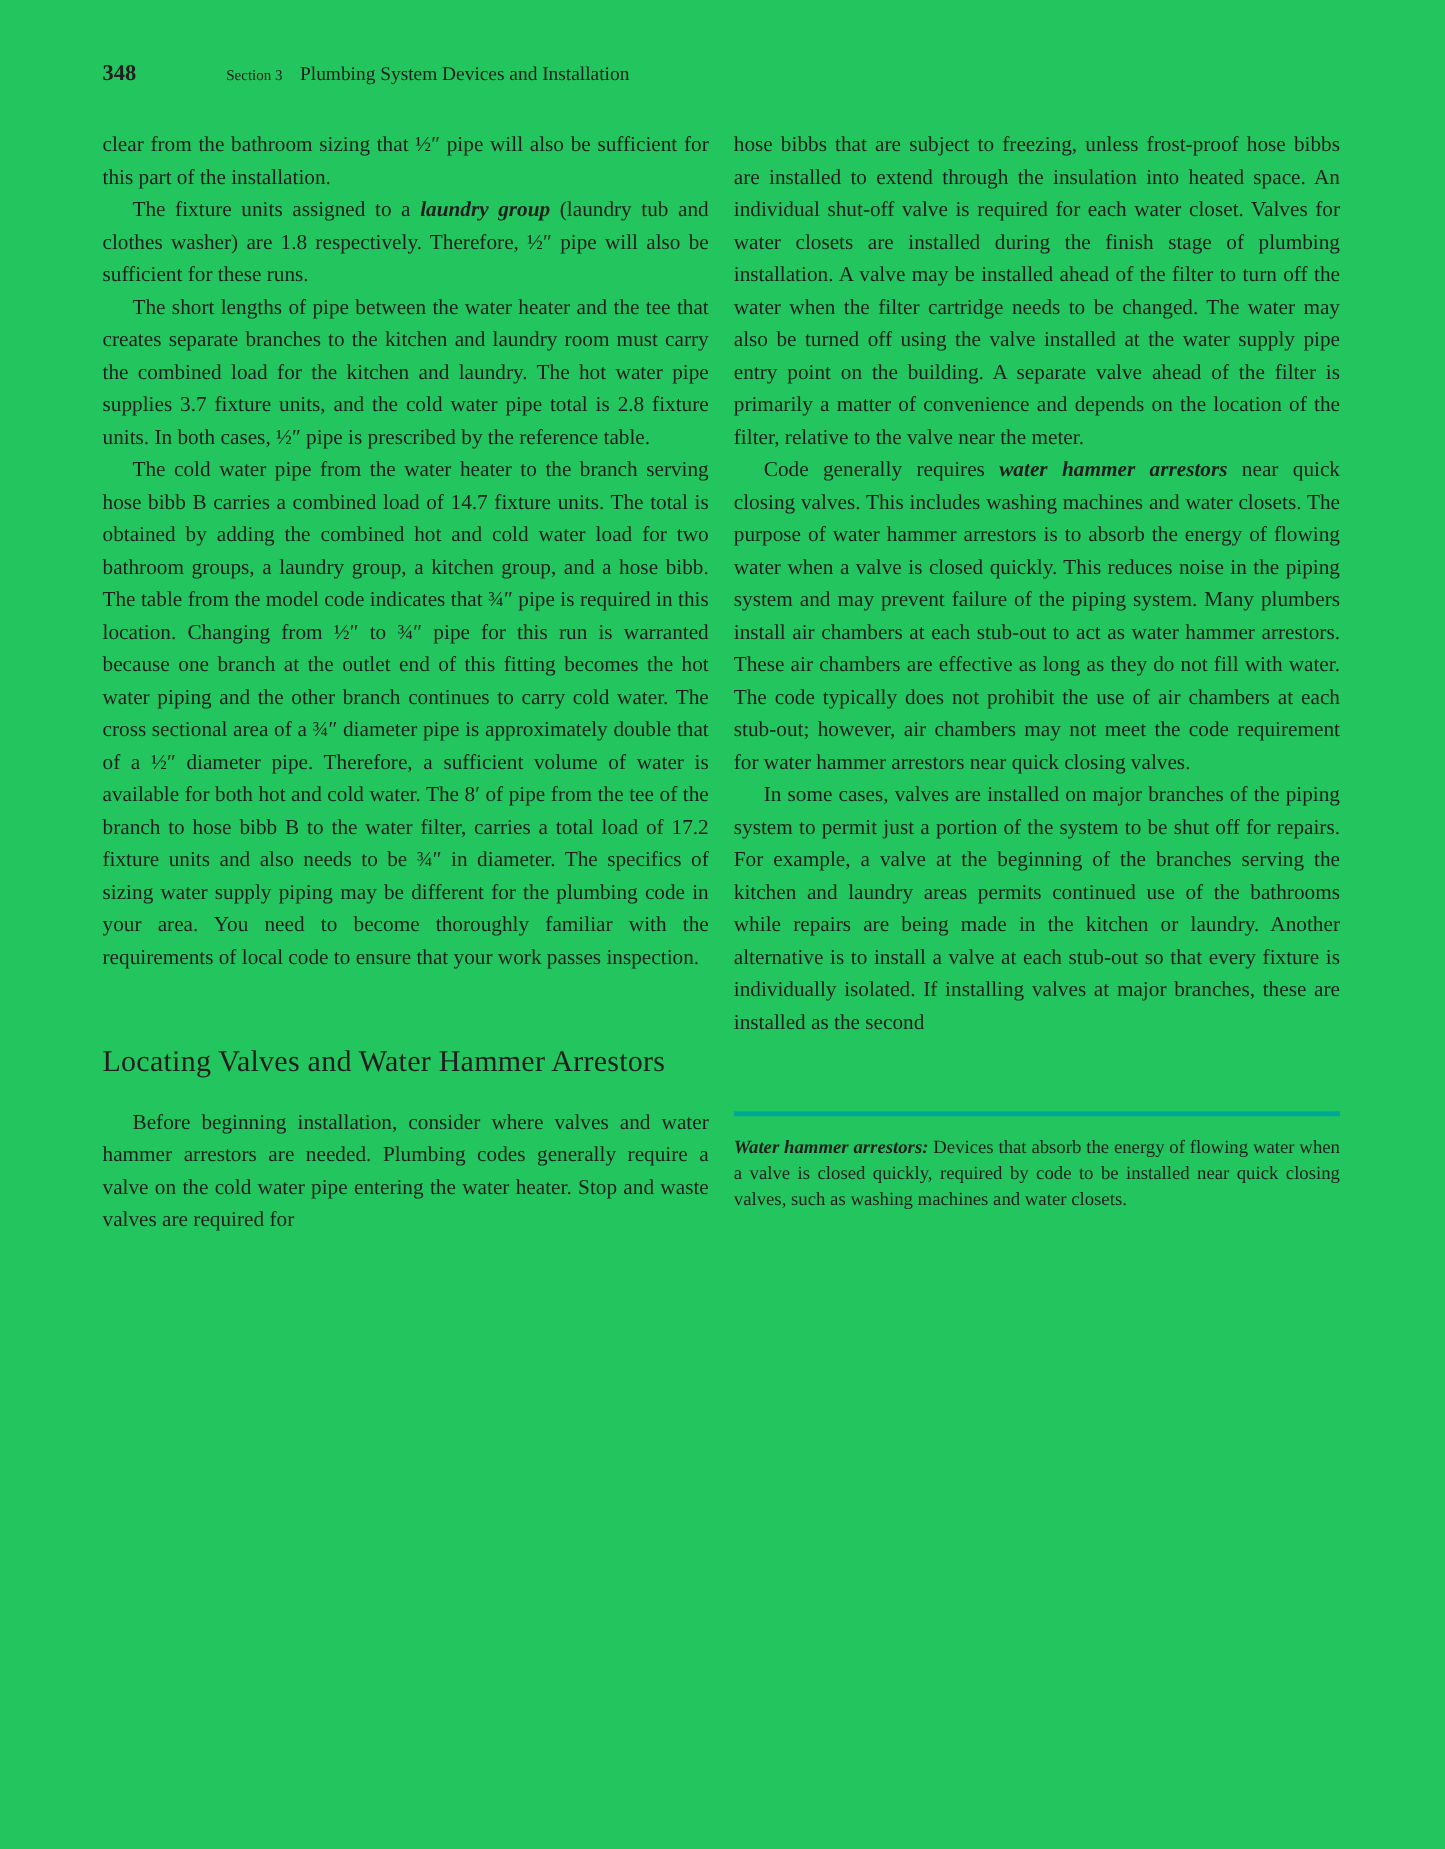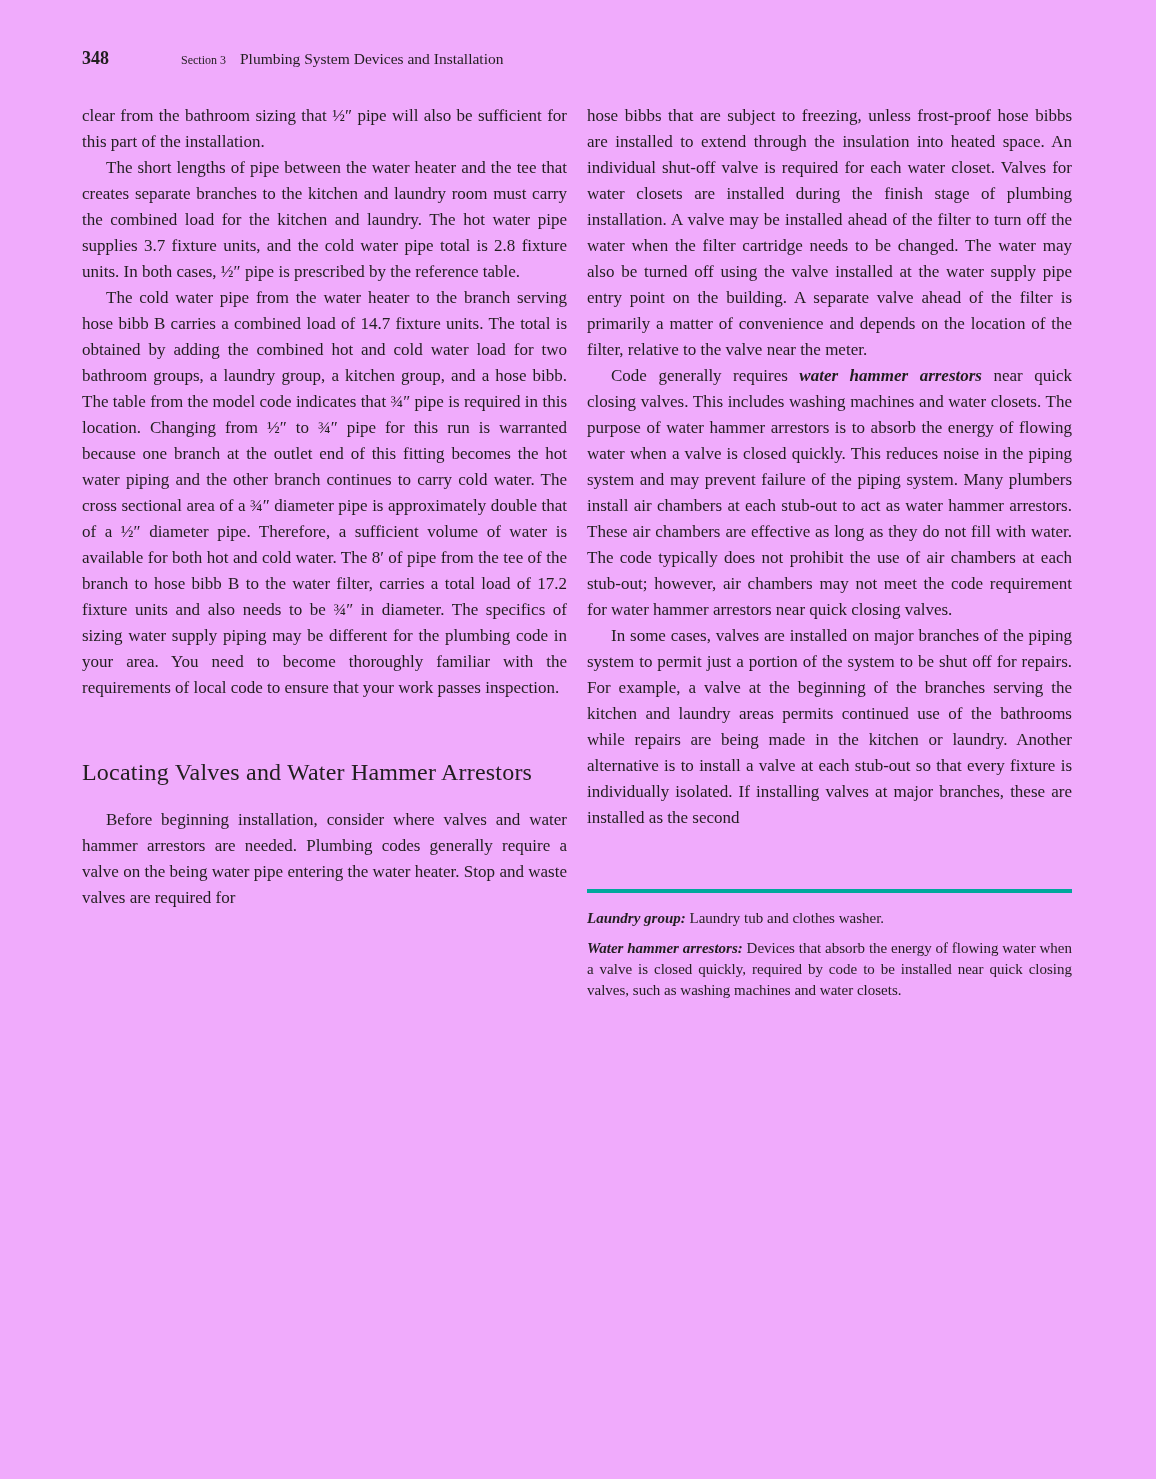--- a/index.html
+++ b/index.html
@@ -5,21 +5,21 @@
   html, body {
     margin: 0;
     padding: 0;
     background: #e8e8e8;
   }
   .page {
     position: relative;
     width: 1156px;
     height: 1479px;
     margin: 0 auto;
-    background: #f0abfc;
+    background: #22c55e;
     color: #211e1f;
     font-family: "Liberation Serif", "DejaVu Serif", serif;
     overflow: hidden;
     box-sizing: border-box;
   }
   .page-header {
     display: flex;
     align-items: baseline;
     padding: 48px 84px 0 82px;
   }
@@ -95,33 +95,33 @@
   <div class="page-header">
     <span class="page-number">348</span>
     <span class="section-label">Section 3</span>
     <span class="section-title">Plumbing System Devices and Installation</span>
   </div>
 
   <div class="columns">
 
     <div class="column">
       <p class="para noindent">clear from the bathroom sizing that ½″ pipe will also be sufficient for this part of the installation.</p>
+      <p class="para"><span>The fixture units assigned to a </span><span class="bi">laundry group</span><span> (laundry tub and clothes washer) are 1.8 respectively. Therefore, ½″ pipe will also be sufficient for these runs.</span></p>
       <p class="para">The short lengths of pipe between the water heater and the tee that creates separate branches to the kitchen and laundry room must carry the combined load for the kitchen and laundry. The hot water pipe supplies 3.7 fixture units, and the cold water pipe total is 2.8 fixture units. In both cases, ½″ pipe is prescribed by the reference table.</p>
       <p class="para">The cold water pipe from the water heater to the branch serving hose bibb B carries a combined load of 14.7 fixture units. The total is obtained by adding the combined hot and cold water load for two bathroom groups, a laundry group, a kitchen group, and a hose bibb. The table from the model code indicates that ¾″ pipe is required in this location. Changing from ½″ to ¾″ pipe for this run is warranted because one branch at the outlet end of this fitting becomes the hot water piping and the other branch continues to carry cold water. The cross sectional area of a ¾″ diameter pipe is approximately double that of a ½″ diameter pipe. Therefore, a sufficient volume of water is available for both hot and cold water. The 8′ of pipe from the tee of the branch to hose bibb B to the water filter, carries a total load of 17.2 fixture units and also needs to be ¾″ in diameter. The specifics of sizing water supply piping may be different for the plumbing code in your area. You need to become thoroughly familiar with the requirements of local code to ensure that your work passes inspection.</p>
       <h2 class="section-heading">Locating Valves and Water Hammer Arrestors</h2>
-      <p class="para">Before beginning installation, consider where valves and water hammer arrestors are needed. Plumbing codes generally require a valve on the being water pipe entering the water heater. Stop and waste valves are required for</p>
+      <p class="para">Before beginning installation, consider where valves and water hammer arrestors are needed. Plumbing codes generally require a valve on the cold water pipe entering the water heater. Stop and waste valves are required for</p>
     </div>
 
     <div class="column">
       <p class="para noindent">hose bibbs that are subject to freezing, unless frost-proof hose bibbs are installed to extend through the insulation into heated space. An individual shut-off valve is required for each water closet. Valves for water closets are installed during the finish stage of plumbing installation. A valve may be installed ahead of the filter to turn off the water when the filter cartridge needs to be changed. The water may also be turned off using the valve installed at the water supply pipe entry point on the building. A separate valve ahead of the filter is primarily a matter of convenience and depends on the location of the filter, relative to the valve near the meter.</p>
       <p class="para"><span>Code generally requires </span><span class="bi">water hammer arrestors</span><span> near quick closing valves. This includes washing machines and water closets. The purpose of water hammer arrestors is to absorb the energy of flowing water when a valve is closed quickly. This reduces noise in the piping system and may prevent failure of the piping system. Many plumbers install air chambers at each stub-out to act as water hammer arrestors. These air chambers are effective as long as they do not fill with water. The code typically does not prohibit the use of air chambers at each stub-out; however, air chambers may not meet the code requirement for water hammer arrestors near quick closing valves.</span></p>
       <p class="para">In some cases, valves are installed on major branches of the piping system to permit just a portion of the system to be shut off for repairs. For example, a valve at the beginning of the branches serving the kitchen and laundry areas permits continued use of the bathrooms while repairs are being made in the kitchen or laundry. Another alternative is to install a valve at each stub-out so that every fixture is individually isolated. If installing valves at major branches, these are installed as the second</p>
 
       <div class="definitions-box">
         <hr class="definitions-rule" style="background: rgb(0, 168, 156);">
-        <p class="definition-item"><span class="bi">Laundry group:</span><span> Laundry tub and clothes washer.</span></p>
         <p class="definition-item"><span class="bi">Water hammer arrestors:</span><span> Devices that absorb the energy of flowing water when a valve is closed quickly, required by code to be installed near quick closing valves, such as washing machines and water closets.</span></p>
       </div>
     </div>
 
   </div>
 
 </div>
 
 </body></html>

